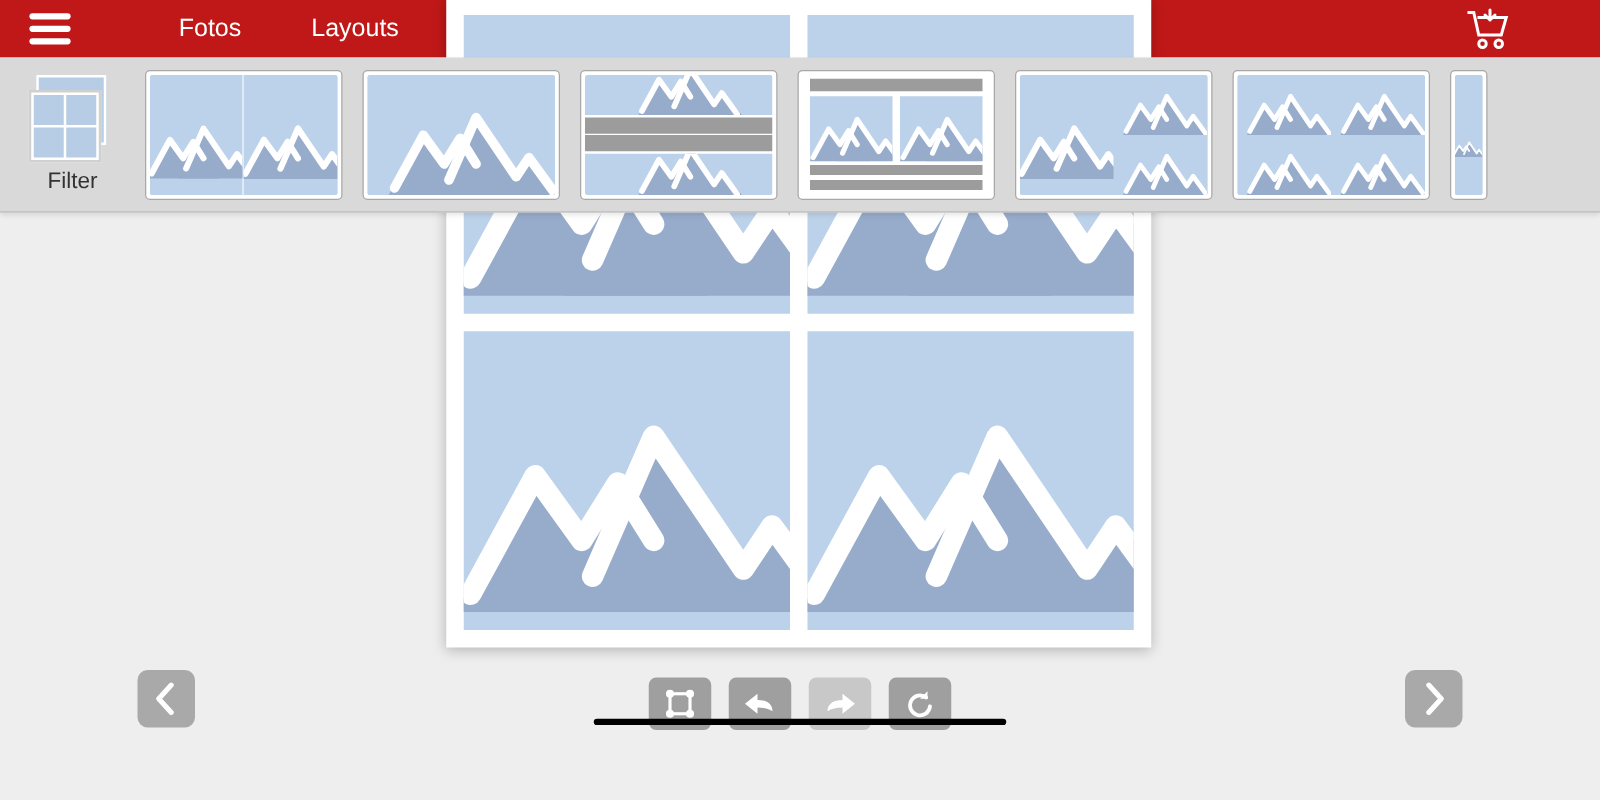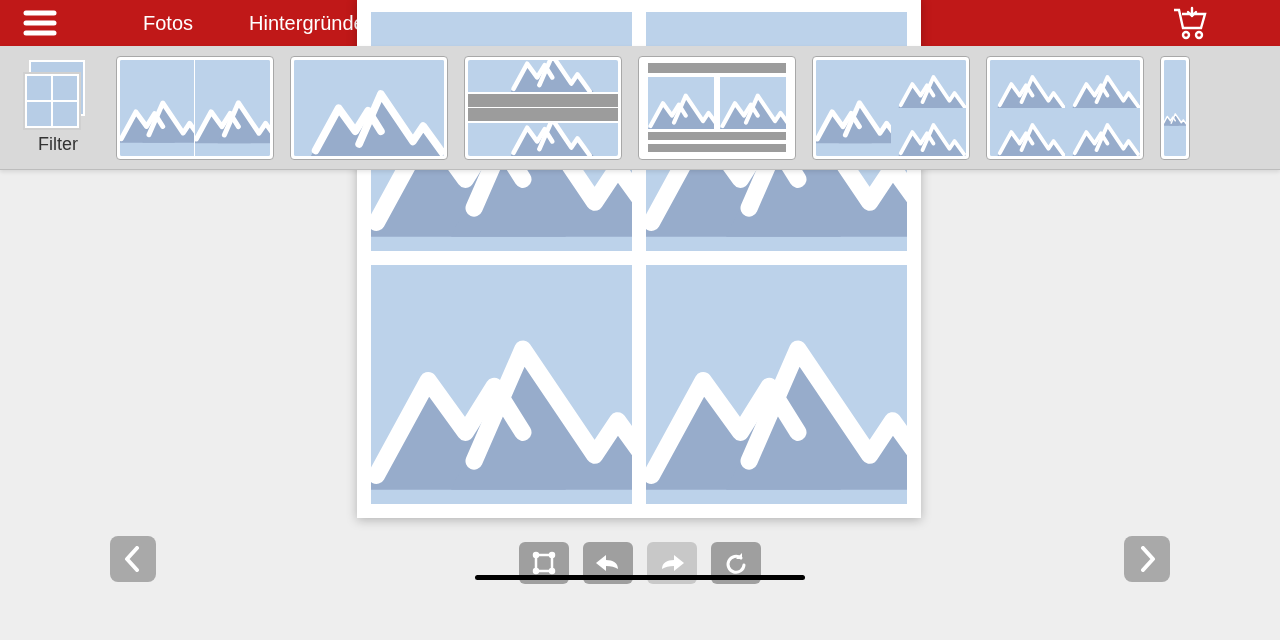--- a/index.html
+++ b/index.html
@@ -66,20 +66,21 @@
     <svg viewBox="0 0 34 28">
         <g stroke="#fff" stroke-width="5" stroke-linecap="round">
           <line x1="3" y1="4" x2="31" y2="4"></line>
           <line x1="3" y1="14" x2="31" y2="14"></line>
           <line x1="3" y1="24" x2="31" y2="24"></line>
         </g>
       </svg>
   </div>
   <div class="nav-items">
     <div class="nav-item">Fotos</div>
+    <div class="nav-item">Layouts</div>
     <div class="nav-item">Hintergründe</div>
     <div class="nav-item">Text</div>
   </div>
   <div class="cart">
     <svg viewBox="0 0 38 34" fill="none" stroke="#fff" stroke-width="2.4">
       <path d="M2 4h5l4 18h18l4-14H10"></path>
       <circle cx="14" cy="29" r="3"></circle>
         <circle cx="27" cy="29" r="3"></circle>
       <path d="M20 2v8M16 6l4 4 4-4" stroke-linecap="round" stroke-linejoin="round"></path>
     </svg>

